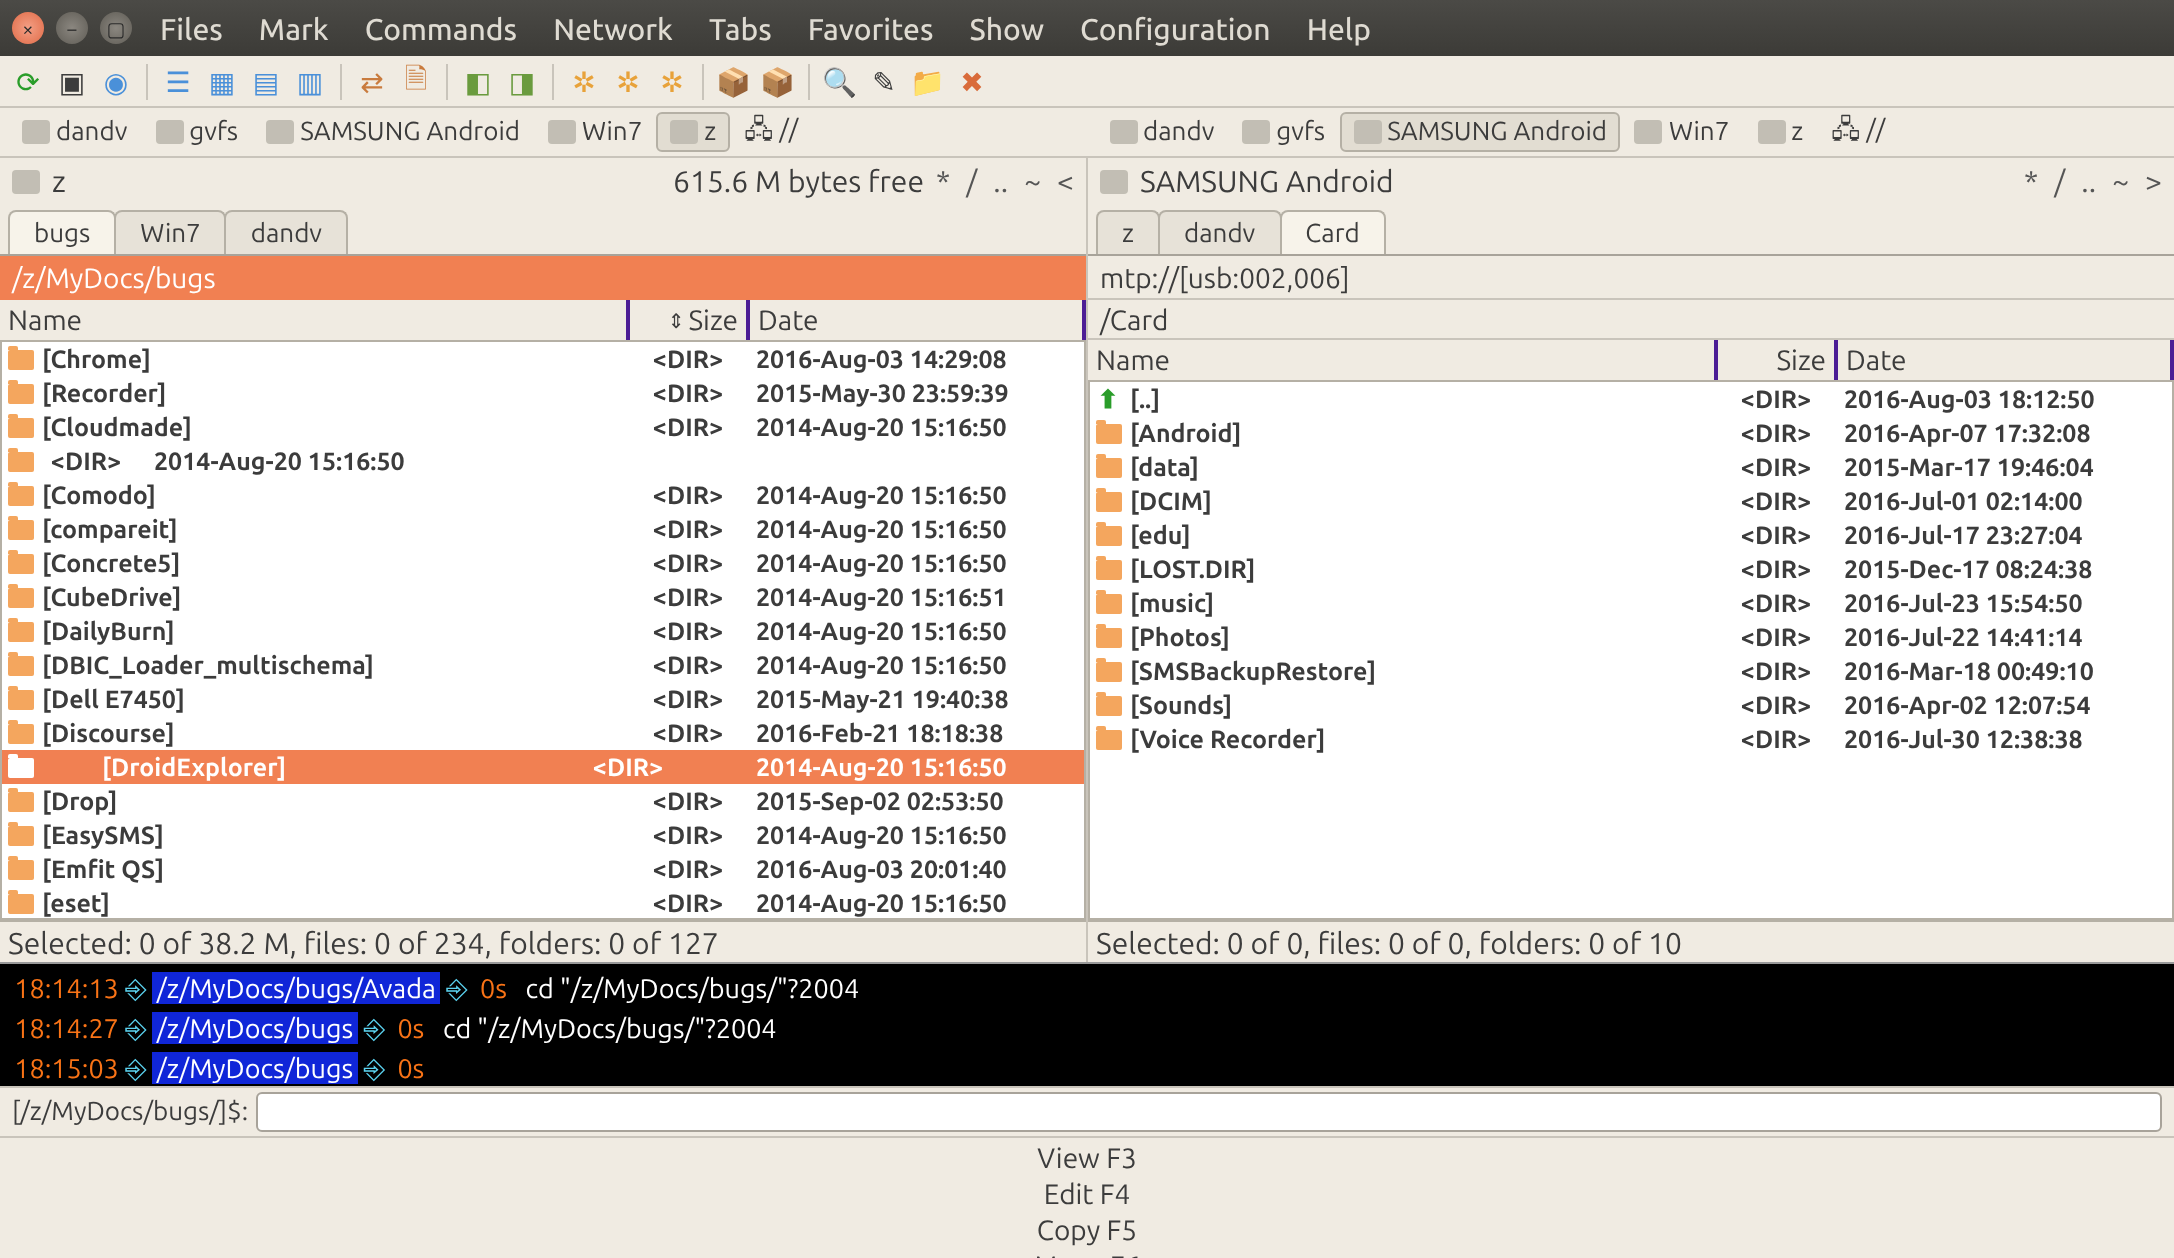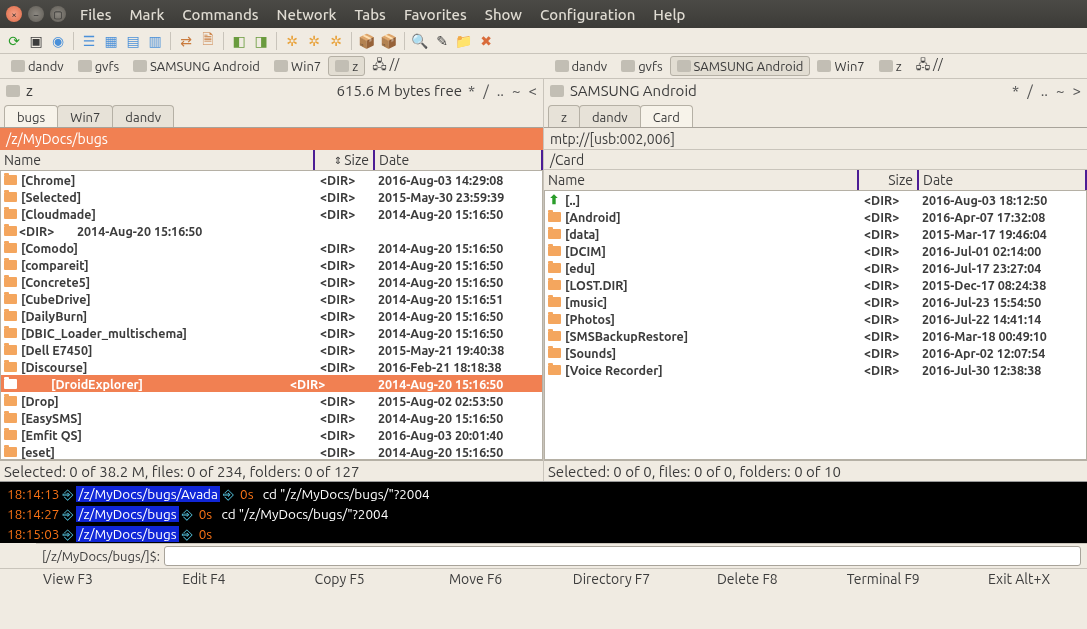--- a/index.html
+++ b/index.html
@@ -39,32 +39,32 @@
 .col-date { width: 168px; }
 .filelist { flex: 1; overflow: hidden; background: #fff; border: 1px solid #b5b0a5; border-top: none; }
 .frow { height: 17px; display: flex; align-items: center; font-size: 12.5px; font-family: sans-serif; }
 .frow.sel { background: #f18052; color: #fff; gap: 30px; }
 .fc-icon { width: 18px; display: flex; justify-content: center; }
 .fldr { width: 13px; height: 10px; background: #f4a65e; border-radius: 1px; display: inline-block; position: relative; }
 .fldr::before { content: ''; position: absolute; top: -2px; left: 0; width: 5px; height: 2px; background: #f4a65e; border-radius: 1px 1px 0 0; }
 .frow.sel .fldr { background: #fff; }
 .frow.sel .fldr::before { background: #fff; }
 .fc-name { flex: 1; font-weight: bold; padding-left: 2px; white-space: nowrap; overflow: hidden; }
-.fc-size { width: 54px; text-align: left; font-weight: bold; padding-right: 6px; }
+.fc-size { width: 54px; text-align: center; font-weight: bold; padding-right: 6px; }
 .fc-date { width: 168px; font-weight: bold; padding-left: 4px; }
 .statusline { height: 21px; border-top: 1px solid #b5b0a5; background: #f0ebe2; padding: 2px 4px; font-size: 15px; }
 .term { height: 62px; background: #000; color: #fff; font-family: monospace; font-size: 13.5px; padding: 2px 4px; overflow: hidden; border-top: 1px solid #999; }
 .term .ln { white-space: pre; line-height: 20px; }
 .term .ts { color: #f97316; }
 .term .bx { color: #5bd3f0; }
 .term .pth { background: #1026d8; color: #fff; padding: 0 2px; }
 .term .cmd { color: #fff; }
-.cmdline { height: 25px; display: flex; align-items: center; padding: 2px 6px; gap: 4px; background: #f0ebe2; border-top: 1px solid #c9c4bb; margin-left: 36px; }
+.cmdline { height: 25px; display: flex; align-items: center; padding: 2px 6px; gap: 4px; background: #f0ebe2; border-top: 1px solid #c9c4bb; }
 .cmdline input { flex: 1; height: 20px; border: 1px solid #a8a39a; border-radius: 3px; padding: 0 6px; background: #fff; font-size: 13px; }
-.fkeys { height: 22px; display: flex; background: #f0ebe2; border-top: 1px solid #c9c4bb; }
+.fkeys { height: 22px; display: flex; background: #f0ebe2; border-top: 1px solid #c9c4bb; flex-direction: column; }
 .fkeys > div { flex: 1; text-align: center; font-size: 14px; padding-top: 2px; cursor: pointer; }
 .sorticon { font-size: 10px; margin-right: 2px; }
 </style>
 </head>
 <body>
 
 <div class="titlebar">
   <div class="winbtns">
     <div class="winbtn close">×</div>
     <div class="winbtn min">−</div>
@@ -195,21 +195,21 @@
             <span class="fldr"></span>
           </div>
           <div class="fc-name">[Chrome]</div>
           <div class="fc-size">&lt;DIR&gt;</div>
           <div class="fc-date">2016-Aug-03 14:29:08</div>
         </div>
         <div class="frow">
           <div class="fc-icon">
             <span class="fldr"></span>
           </div>
-          <div class="fc-name">[Selected]</div>
+          <div class="fc-name">[Recorder]</div>
           <div class="fc-size">&lt;DIR&gt;</div>
           <div class="fc-date">2015-May-30 23:59:39</div>
         </div>
         <div class="frow">
           <div class="fc-icon">
             <span class="fldr"></span>
           </div>
           <div class="fc-name">[Cloudmade]</div>
           <div class="fc-size">&lt;DIR&gt;</div>
           <div class="fc-date">2014-Aug-20 15:16:50</div>
@@ -292,21 +292,21 @@
           <div class="fc-name">[DroidExplorer]</div>
           <div class="fc-size">&lt;DIR&gt;</div>
           <div class="fc-date">2014-Aug-20 15:16:50</div>
         </div>
         <div class="frow">
           <div class="fc-icon">
             <span class="fldr"></span>
           </div>
           <div class="fc-name">[Drop]</div>
           <div class="fc-size">&lt;DIR&gt;</div>
-          <div class="fc-date">2015-Aug-02 02:53:50</div>
+          <div class="fc-date">2015-Sep-02 02:53:50</div>
         </div>
         <div class="frow">
           <div class="fc-icon">
             <span class="fldr"></span>
           </div>
           <div class="fc-name">[EasySMS]</div>
           <div class="fc-size">&lt;DIR&gt;</div>
           <div class="fc-date">2014-Aug-20 15:16:50</div>
         </div>
         <div class="frow">

